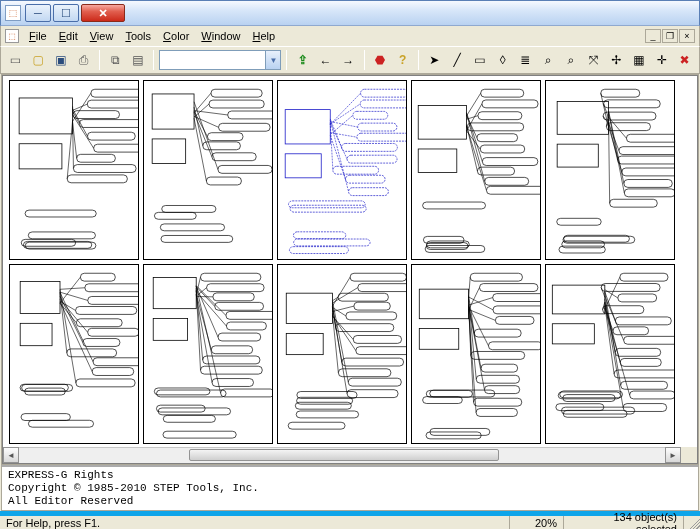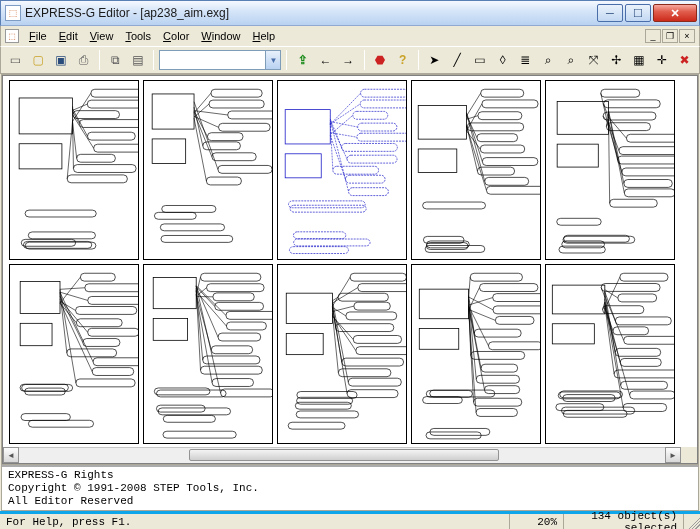--- a/index.html
+++ b/index.html
@@ -199,25 +199,24 @@
     white-space: pre;
     overflow: hidden;
   }
 
   
   .statusbar {
     position: absolute;
     left: 0; right: 0; bottom: 0;
     height: 18px;
     background: #ece9d8;
-    border-top: 3px solid #0ea5e9;
+    border-top: 5px solid #0ea5e9;
     display: flex;
     font-size: 11px;
     align-items: center;
-    font-family: Liberation Mono, monospace;
   }
   .status-cell {
     padding: 0 6px;
     border-right: 1px solid #aca899;
     height: 100%;
     display: flex; align-items: center;
   }
   .status-cell.main { flex: 1; }
   .status-cell.num { width: 54px; justify-content: flex-end; }
   .status-cell.sel { width: 120px; text-align: right; }
@@ -227,21 +226,20 @@
       linear-gradient(135deg, transparent 60%, #9c9c9c 60%, #9c9c9c 65%, transparent 65%),
       linear-gradient(135deg, transparent 70%, #9c9c9c 70%, #9c9c9c 75%, transparent 75%),
       linear-gradient(135deg, transparent 80%, #9c9c9c 80%, #9c9c9c 85%, transparent 85%);
   }
 </style>
 </head>
 <body>
 
 <div class="titlebar">
   <span class="app-icon">⬚</span>
-  <span class="title-text">EXPRESS-G Editor - [ap238_aim.exg]</span>
   <div class="win-btns">
     <div class="win-btn min">─</div>
     <div class="win-btn max">☐</div>
     <div class="win-btn close">✕</div>
   </div>
 </div>
 
 <div class="menubar">
   <span class="mdi-icon">⬚</span>
   <span class="menu-item"><u>F</u><span>ile</span></span>
@@ -661,21 +659,21 @@
       <div class="sb-track">
         <div class="sb-thumb"></div>
       </div>
       <div class="sb-btn">►</div>
       <div class="sb-corner"></div>
     </div>
   </div>
 </div>
 
 <div class="msg-panel"><span>EXPRESS-G Rights</span>
-<span>Copyright © 1991-2008 STEP Tools, Inc.</span>
+<span>Copyright © 1985-2010 STEP Tools, Inc.</span>
 <span>All Editor Reserved</span></div>
 
 <div class="statusbar">
   <div class="status-cell main">For Help, press F1.</div>
   <div class="status-cell num">20%</div>
   <div class="status-cell sel">134 object(s) selected</div>
   <div class="grip"></div>
 </div>
 
 </body></html>

